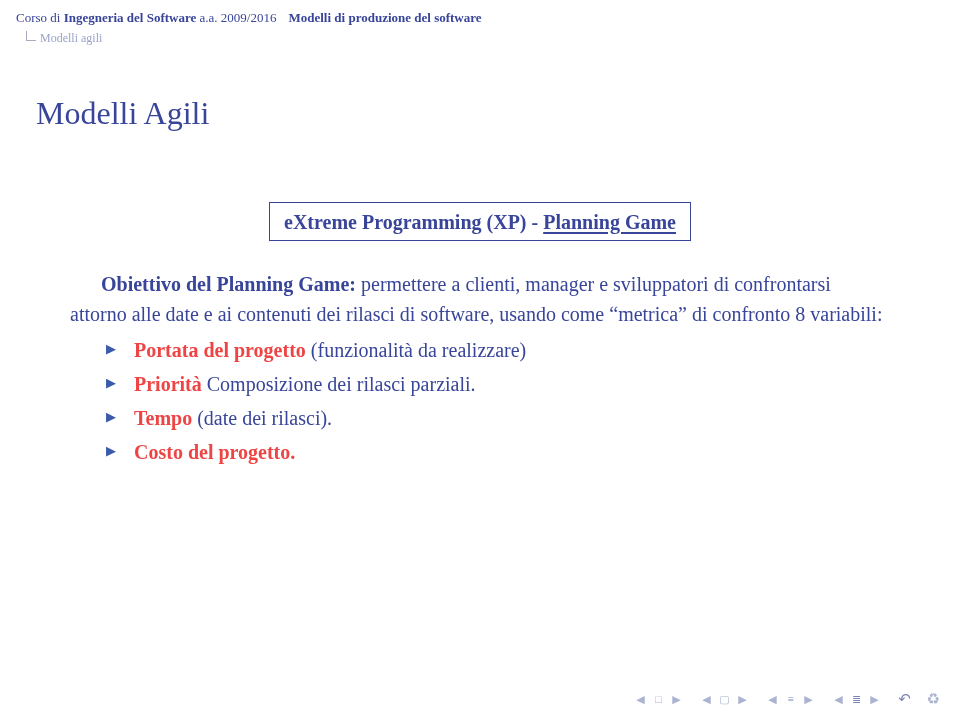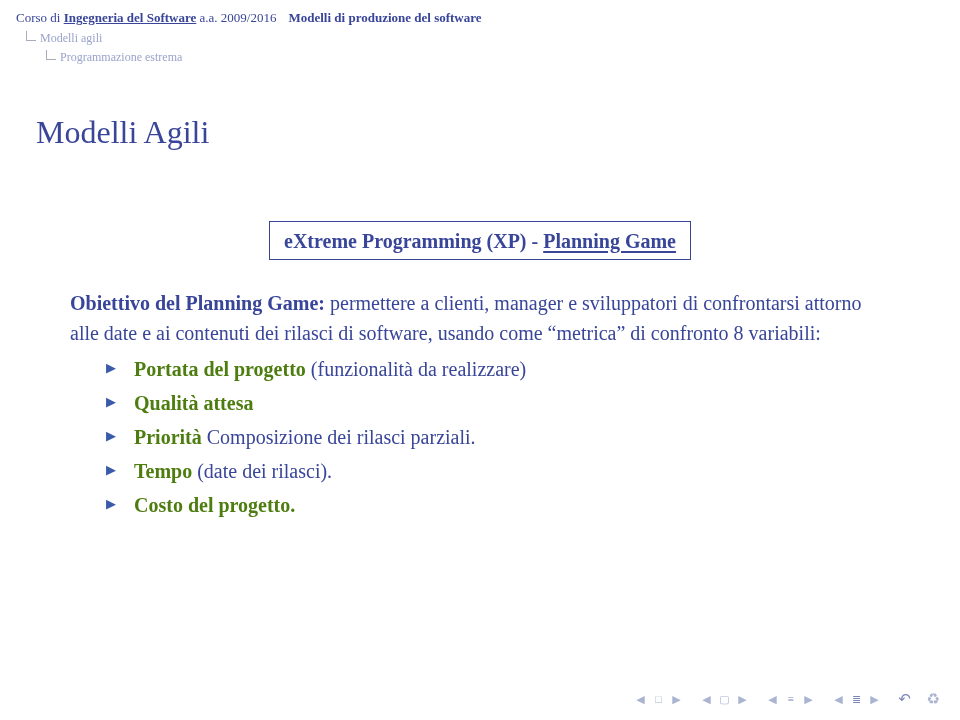--- a/index.html
+++ b/index.html
@@ -13,21 +13,21 @@
   }
   .header {
     padding: 8px 0 0 16px;
     font-size: 13px;
     line-height: 1.5;
   }
   .header-top {
     color: #384599;
   }
   .header-top .light { font-weight: normal; }
-  .header-top .bold { font-weight: bold; text-decoration: underline; }
+  .header-top .bold { font-weight: bold; }
   .header-top .section-title {
     font-weight: bold;
     margin-left: 12px;
   }
   .nav-line {
     display: flex;
     align-items: center;
     margin-top: 1px;
   }
   .nav-line.indent1 { margin-left: 10px; }
@@ -66,39 +66,39 @@
     text-decoration: underline;
     text-decoration-color: #384599;
     text-underline-offset: 3px;
   }
   .content {
     margin: 28px 70px 0 70px;
     color: #384599;
     font-size: 20px;
     line-height: 1.5;
   }
-  .content .bold { font-weight: bold; }
+  .content .bold { font-weight: bold; margin-left: 31px; }
   .bullets {
     list-style: none;
     margin: 6px 0 0 36px;
   }
   .bullets li {
     position: relative;
     padding-left: 28px;
     margin-bottom: 4px;
   }
   .bullets li::before {
     content: "▶";
     position: absolute;
     left: 0;
     top: 4px;
     color: #3a5aaa;
     font-size: 13px;
   }
-  .bullets .bterm { font-weight: bold; color: #4d7c0f; }
+  .bullets .bterm { font-weight: bold; color: #ef4444; }
   .bullets .breg { font-weight: normal; }
   .footer-nav {
     position: absolute;
     bottom: 12px;
     right: 20px;
     display: flex;
     align-items: center;
     gap: 14px;
     color: #aab3d0;
     font-size: 14px;
@@ -127,41 +127,36 @@
 <body>
 
 <div class="header">
   <div class="header-top">
     <span class="light">Corso di </span><span class="bold">Ingegneria del Software</span><span class="light"> a.a. 2009/2016</span><span class="section-title">Modelli di produzione del software</span>
   </div>
   <div class="nav-line indent1">
     <div class="lshape"></div>
     <span class="nav-text">Modelli agili</span>
   </div>
-  <div class="nav-line indent2">
-    <div class="lshape"></div>
-    <span class="nav-text">Programmazione estrema</span>
-  </div>
 </div>
 
 <h1 class="title">Modelli Agili</h1>
 
 <div class="box-wrapper">
   <div class="box">
     <span>eXtreme Programming (XP) - </span><span class="underline">Planning Game</span>
   </div>
 </div>
 
 <div class="content">
   <p>
     <span class="bold">Obiettivo del Planning Game:</span><span> permettere a clienti, manager e sviluppatori di confrontarsi attorno alle date e ai contenuti dei rilasci di software, usando come “metrica” di confronto 8 variabili:</span>
   </p>
   <ul class="bullets">
     <li><span class="bterm">Portata del progetto</span><span class="breg"> (funzionalità da realizzare)</span></li>
-    <li><span class="bterm">Qualità attesa</span><span class="breg"></span></li>
     <li><span class="bterm">Priorità</span><span class="breg"> Composizione dei rilasci parziali.</span></li>
     <li><span class="bterm">Tempo</span><span class="breg"> (date dei rilasci).</span></li>
     <li><span class="bterm">Costo del progetto.</span><span class="breg"></span></li>
   </ul>
 </div>
 
 <div class="footer-nav">
   <span class="nav-group">
     <span class="nav-icon">◀</span>
     <span class="nav-icon">□</span>

